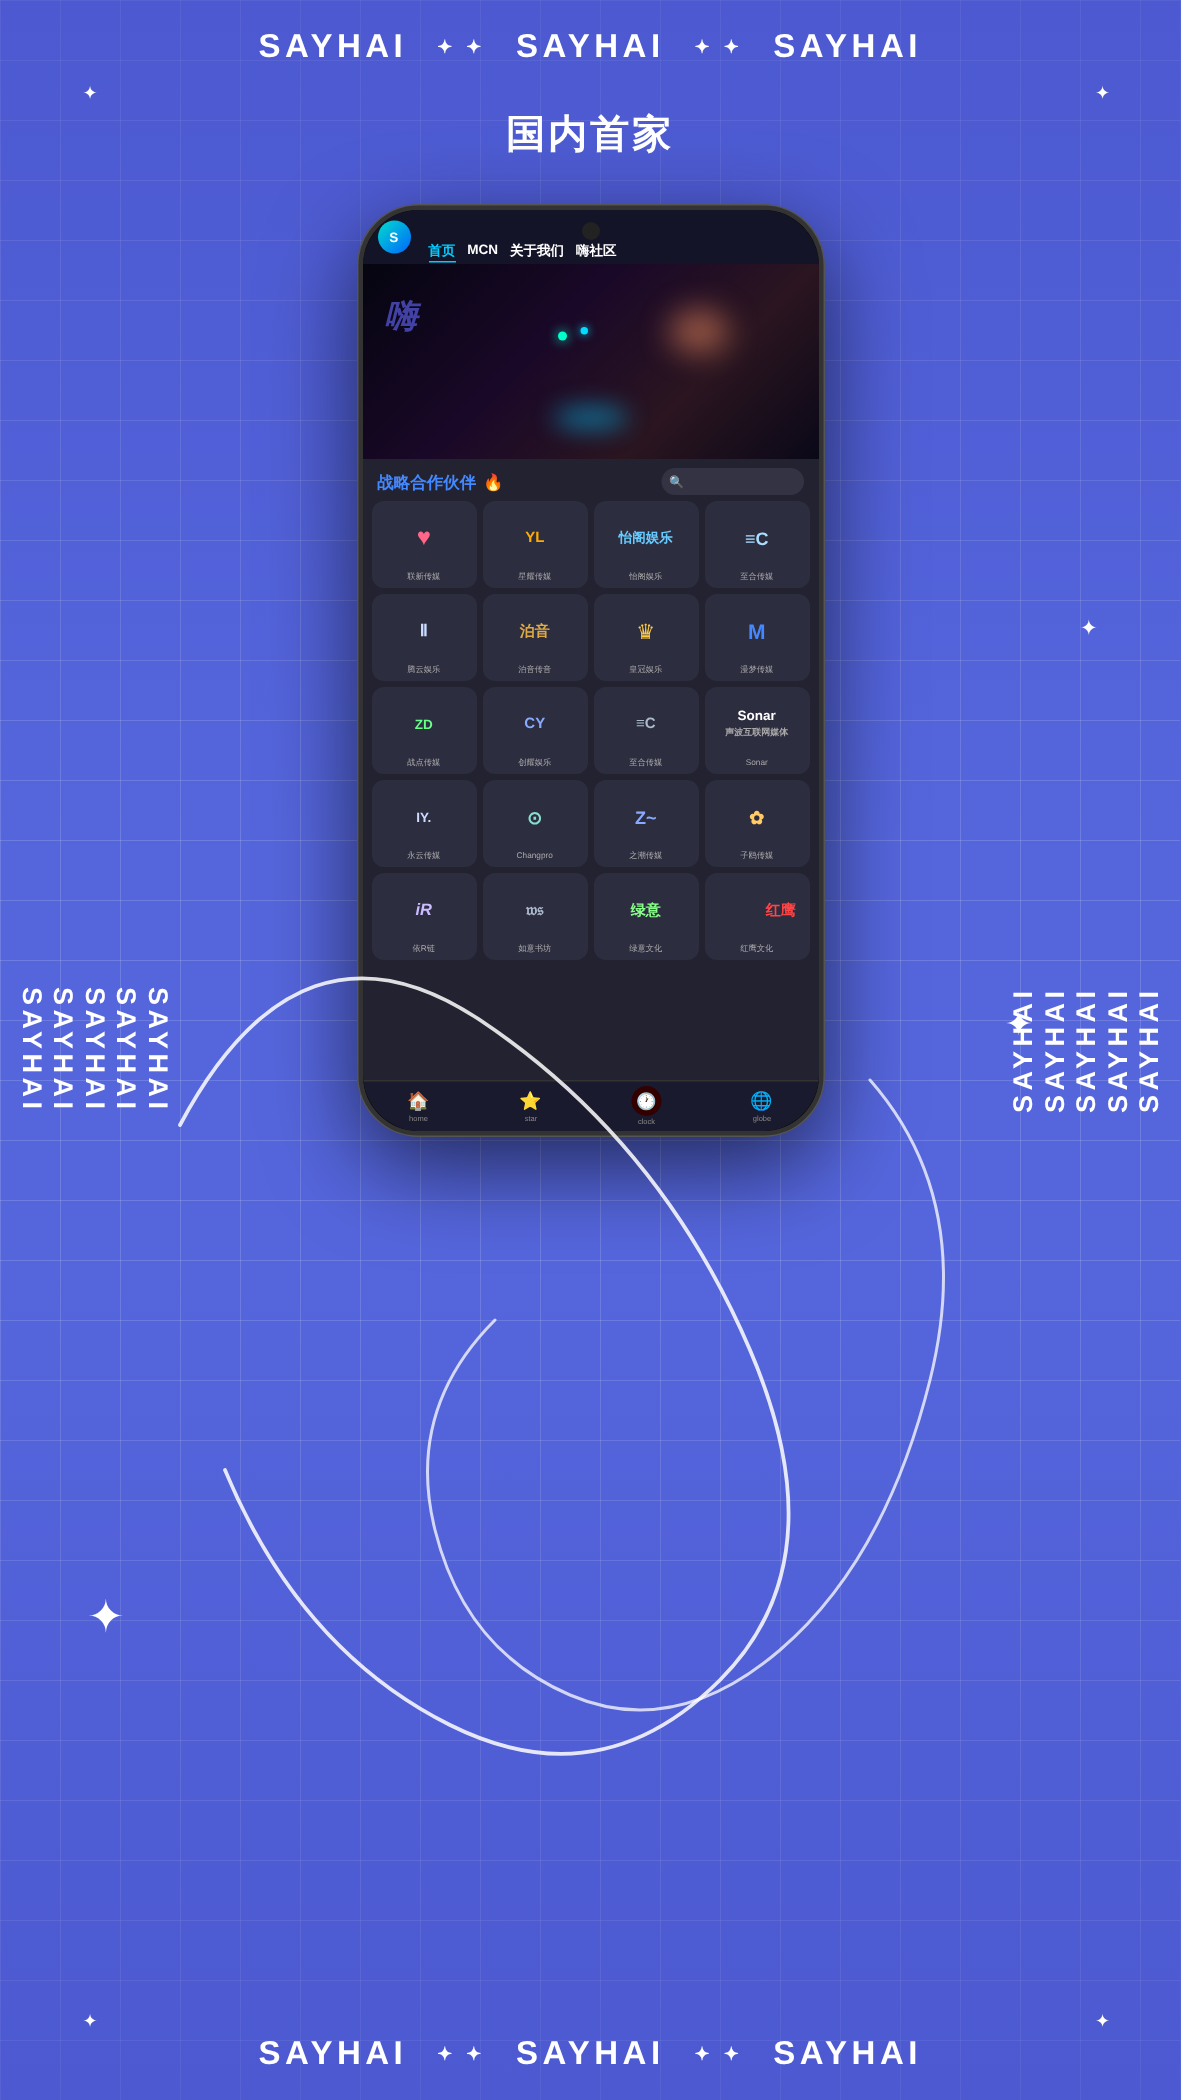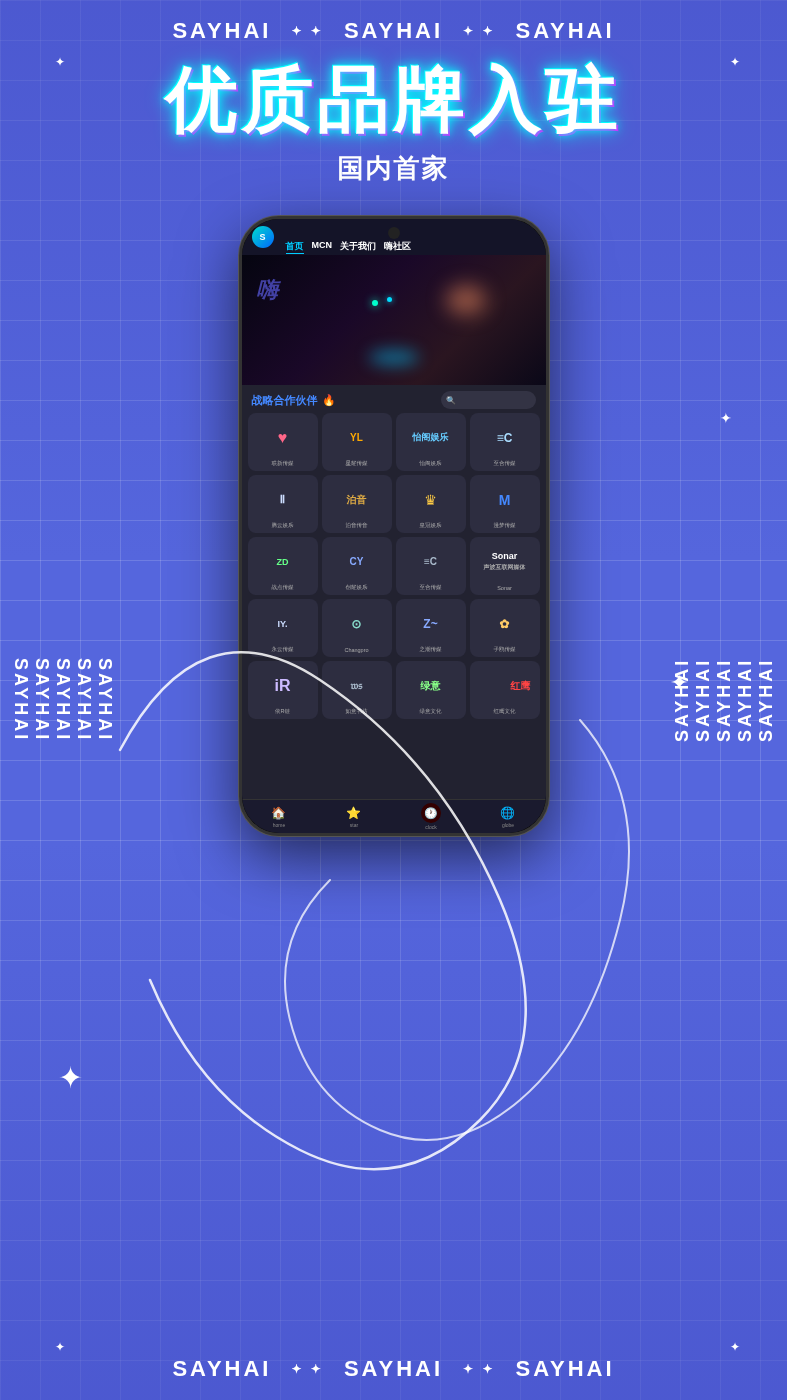--- a/index.html
+++ b/index.html
@@ -456,21 +456,20 @@
 <div class="star" style="top:1060px;left:58px;font-size:30px;">✦</div>
 <div class="star" style="top:410px;left:720px;font-size:14px;">✦</div>
 <div class="star" style="top:55px;left:55px;font-size:12px;">✦</div>
 <div class="star" style="top:55px;left:730px;font-size:12px;">✦</div>
 <div class="star" style="top:1340px;left:55px;font-size:12px;">✦</div>
 <div class="star" style="top:1340px;left:730px;font-size:12px;">✦</div>
 
 <div class="main-content">
 
   <div class="hero-text">
-    <div class="hero-title">优质品牌入驻</div>
     <div class="hero-subtitle1">国内首家</div>
   </div>
 
   <div class="phone-container">
     <div class="phone-outer">
       <div class="phone-screen">
 
         <div class="phone-notch"></div>
 
         <div class="app-navbar">
@@ -608,21 +607,21 @@
             </div>
             <div class="brand-card">
               <div class="brand-logo-area">
                 <span class="brand-icon logo-zn" style="font-size:12px;color:#ffcc66;">✿</span>
               </div>
               <div class="brand-name">子鸥传媒</div>
             </div>
 
             <div class="brand-card">
               <div class="brand-logo-area">
-                <span class="brand-icon logo-ir" style="font-size:16px;color:#ccbbff;">iR</span>
+                <span class="brand-icon logo-ir" style="font-size:11px;color:#ccbbff;font-style:italic;">iR</span>
               </div>
               <div class="brand-name">依R链</div>
             </div>
             <div class="brand-card">
               <div class="brand-logo-area">
                 <span class="brand-icon logo-ws" style="font-size:11px;color:#aabbcc;font-family:serif;">𝔴𝔰</span>
               </div>
               <div class="brand-name">如意书坊</div>
             </div>
             <div class="brand-card">

